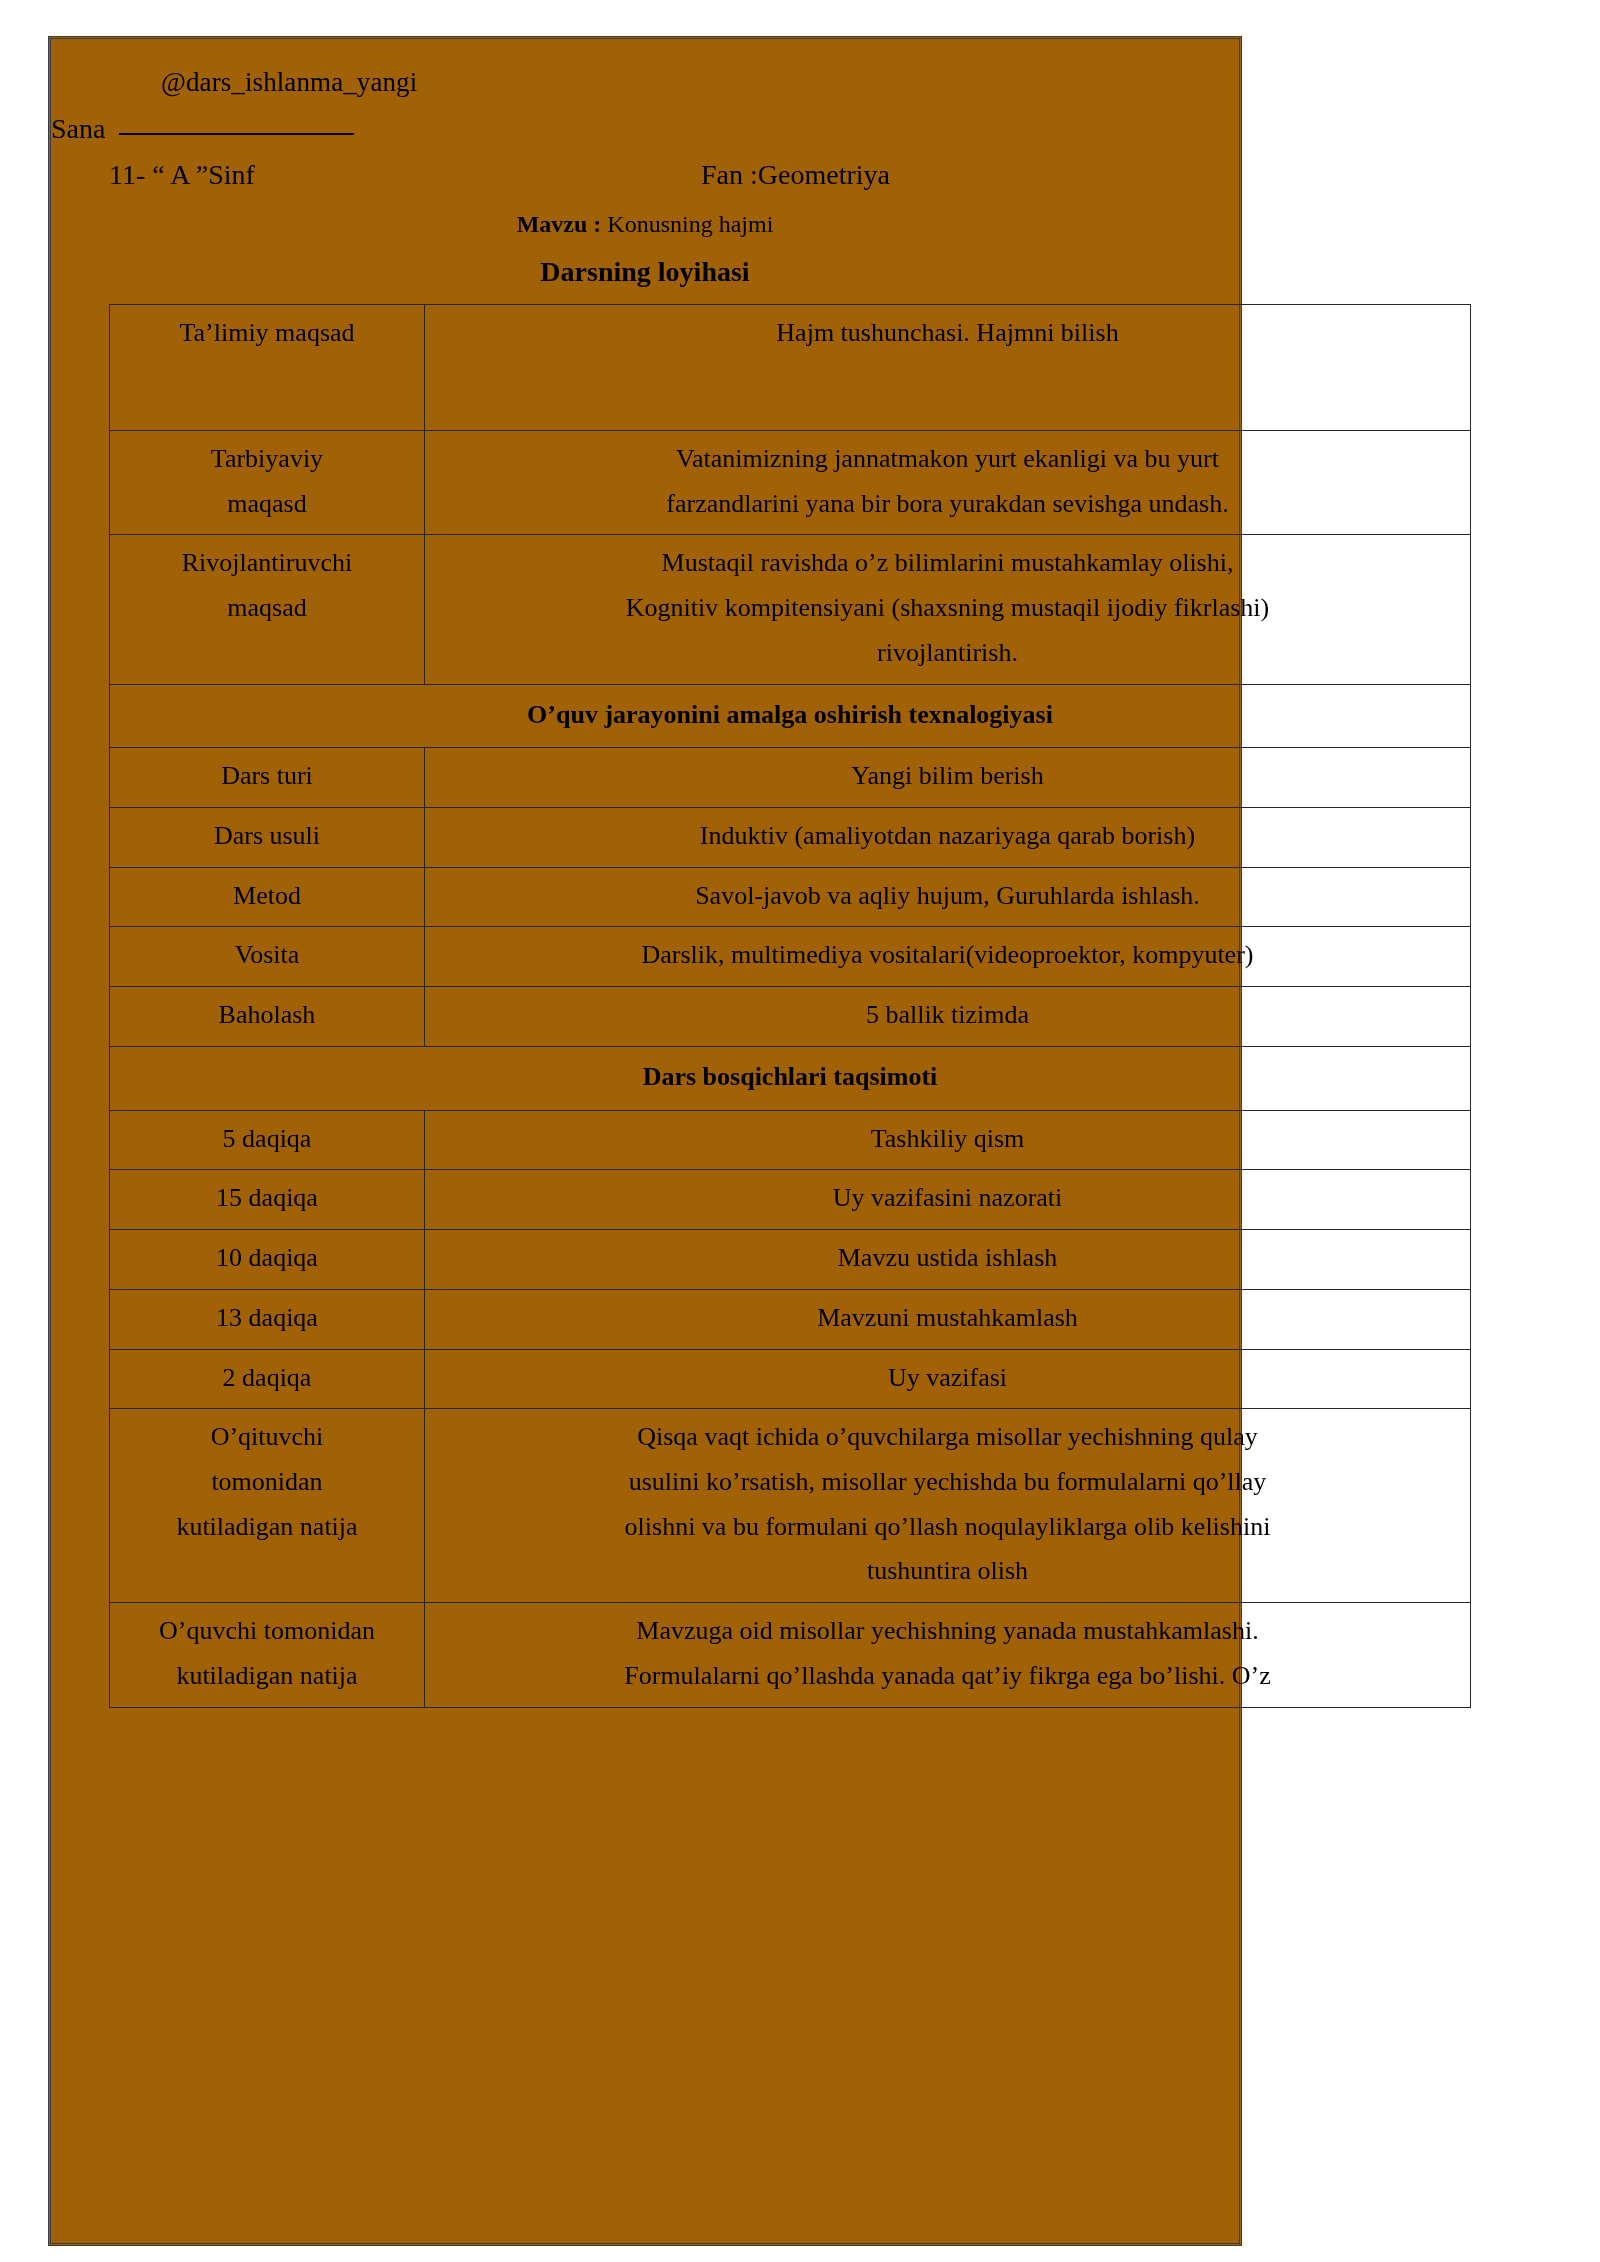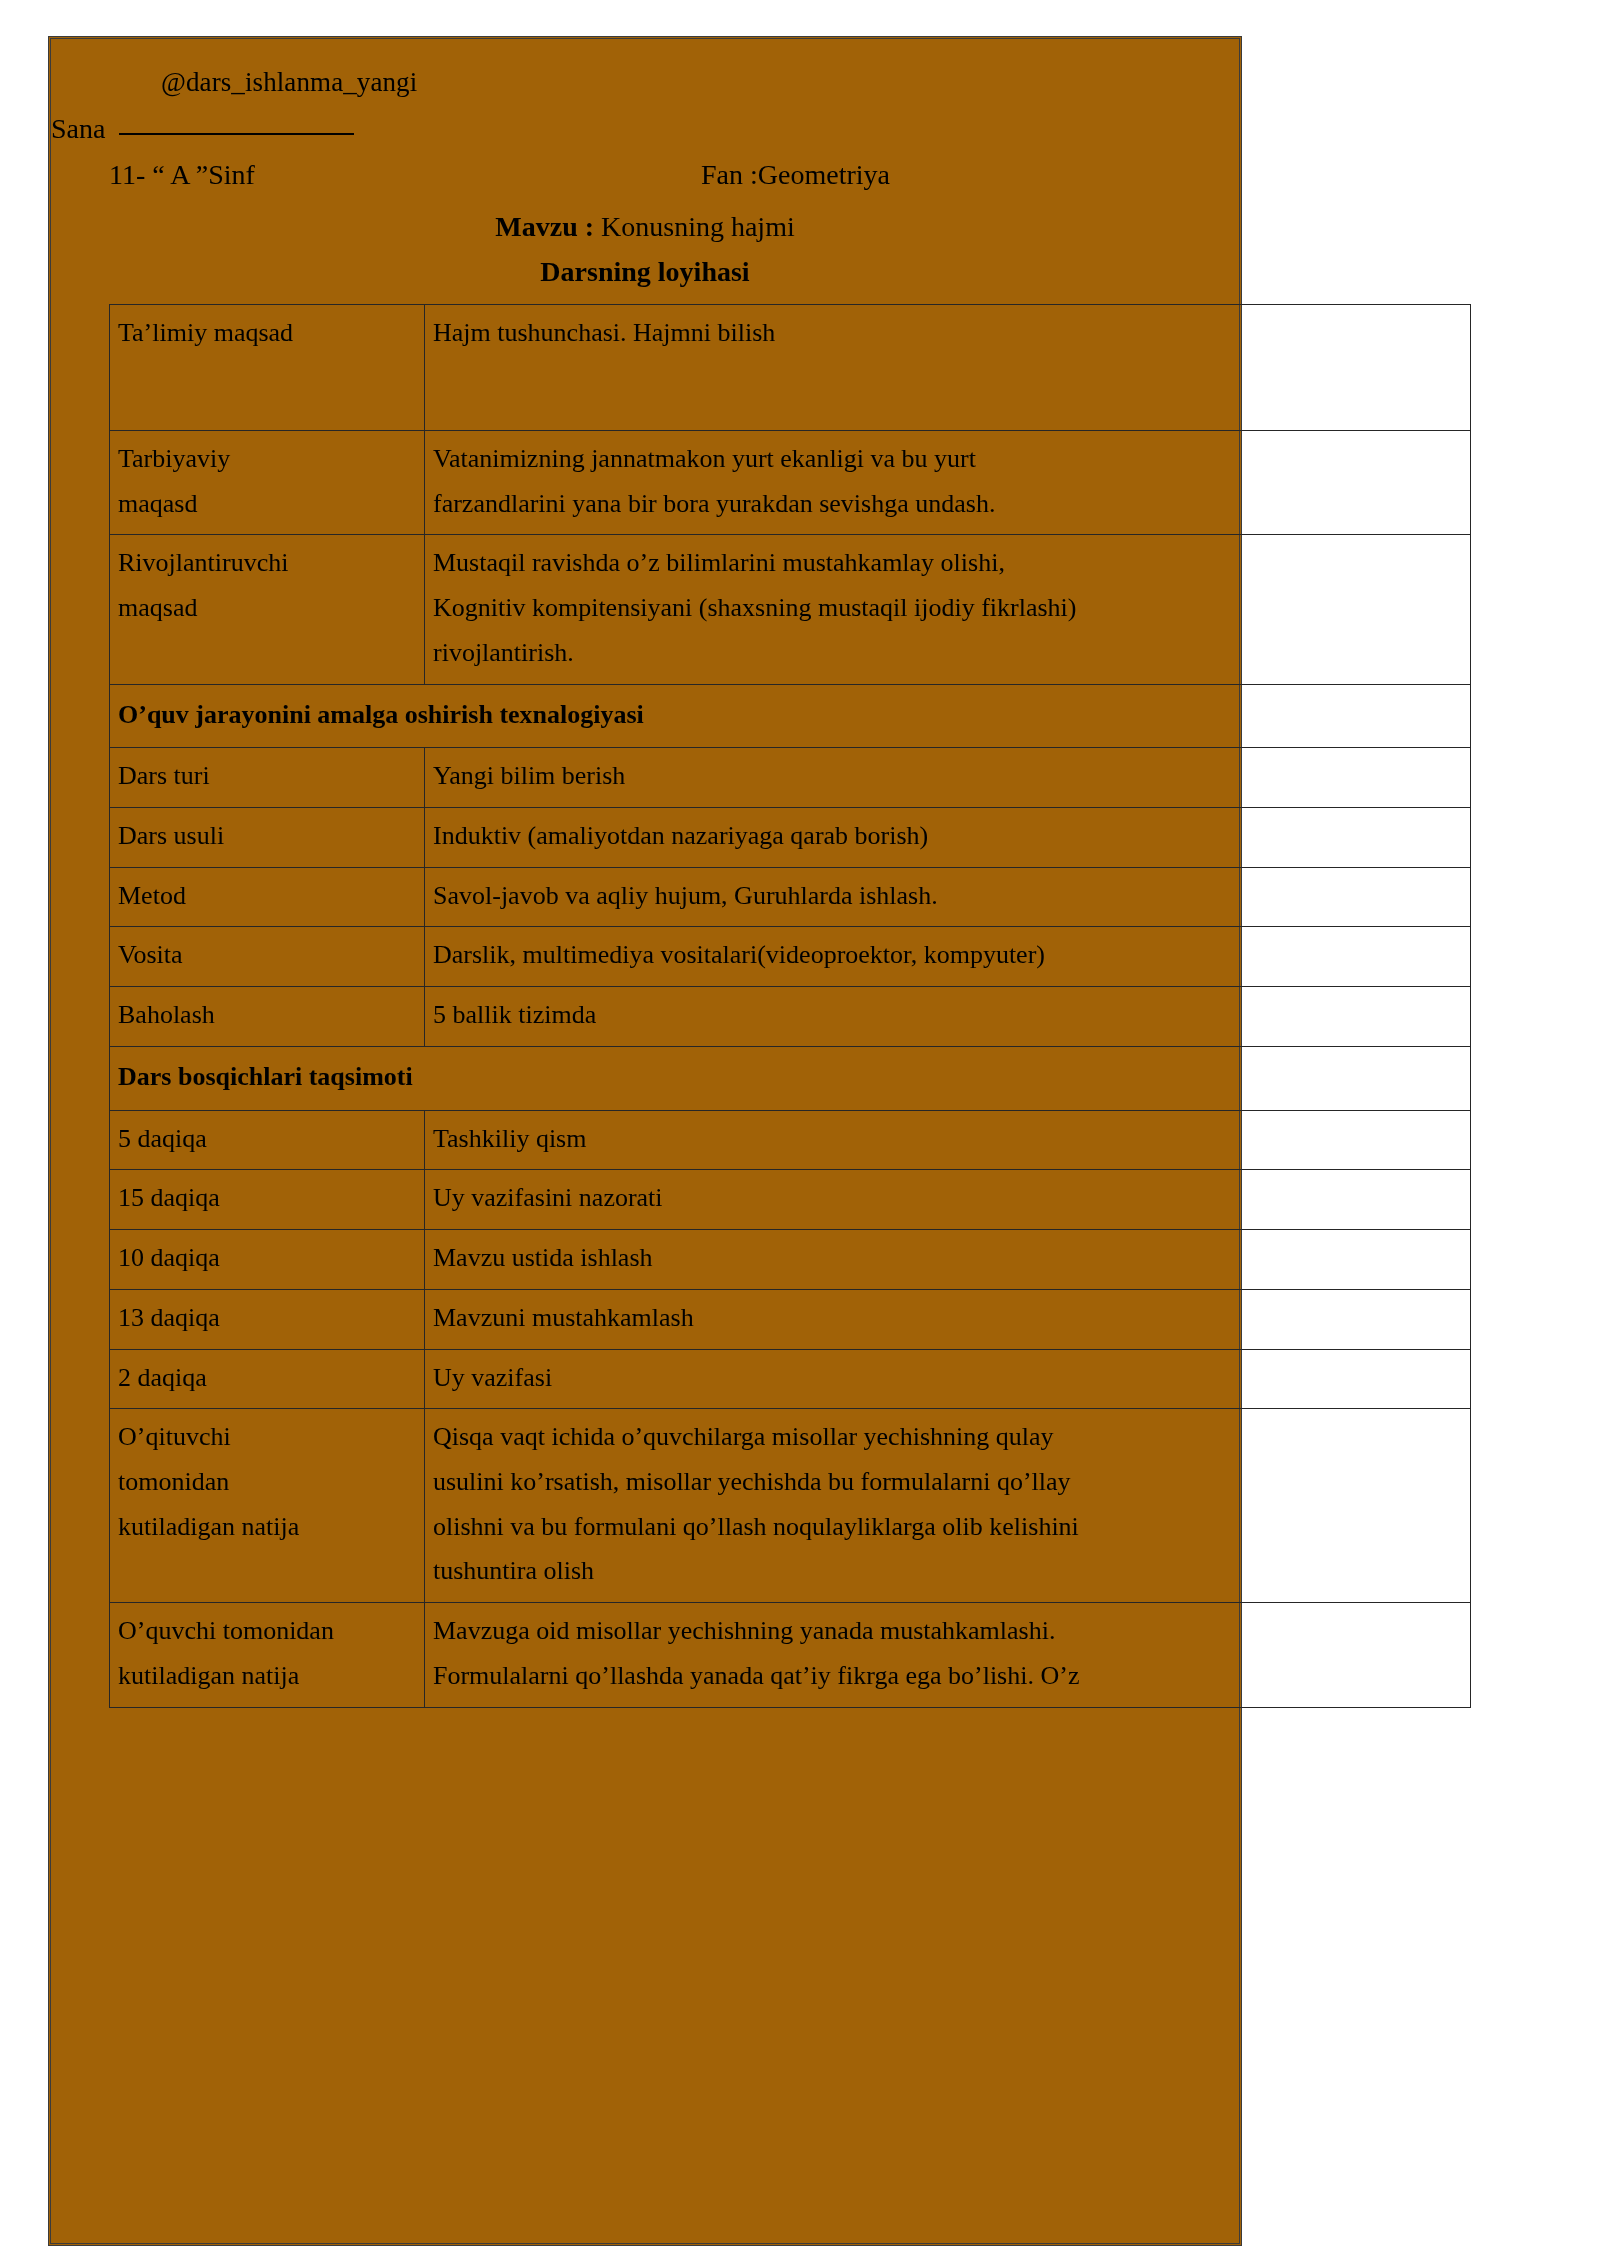--- a/index.html
+++ b/index.html
@@ -79,21 +79,21 @@
     font-size: 28px;
     white-space: nowrap;
   }
 
   .mavzu-row {
     position: absolute;
     left: 0;
     top: 172px;
     width: 100%;
     text-align: center;
-    font-size: 28px;
+    font-size: 24px;
   }
   .mavzu-row .lbl { font-weight: bold; }
 
   .loyiha-row {
     position: absolute;
     left: 0;
     top: 217px;
     width: 100%;
     text-align: center;
     font-size: 28px;
@@ -105,20 +105,21 @@
     left: 58px;
     top: 265px;
     width: 1362px;
     border-collapse: collapse;
     table-layout: fixed;
   }
   table.lesson td {
     border: 1.5px solid #262626;
     font-size: 26px;
     line-height: 1.72;
+    text-align: center;
     vertical-align: top;
     padding: 6px 8px 8px 8px;
     box-sizing: border-box;
   }
   table.lesson td.label {
     width: 315px;
   }
   table.lesson td.section {
     font-weight: bold;
     font-size: 26px;

